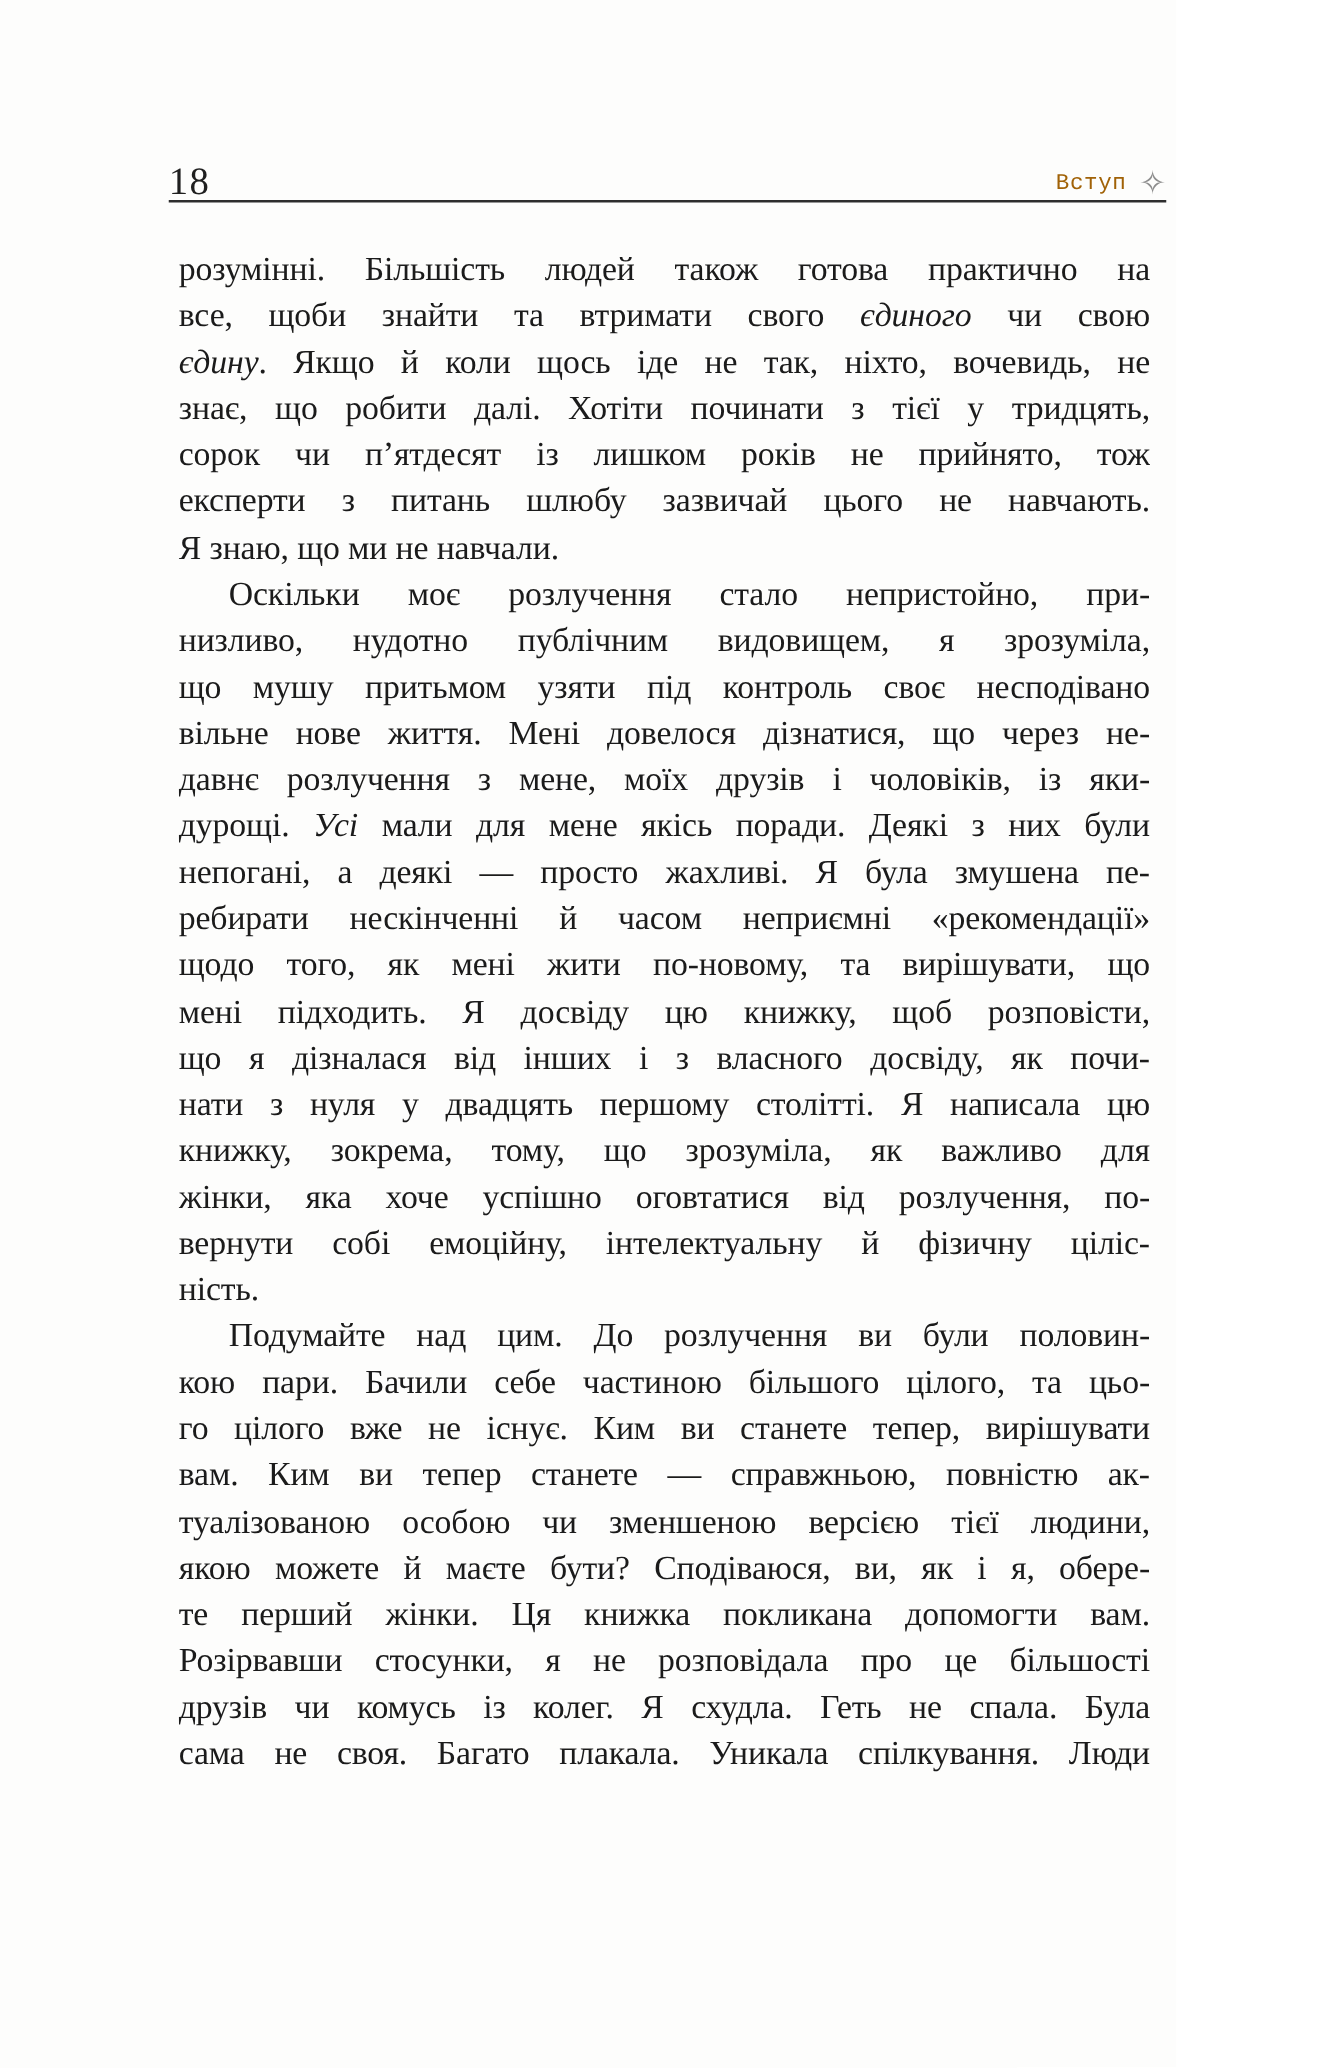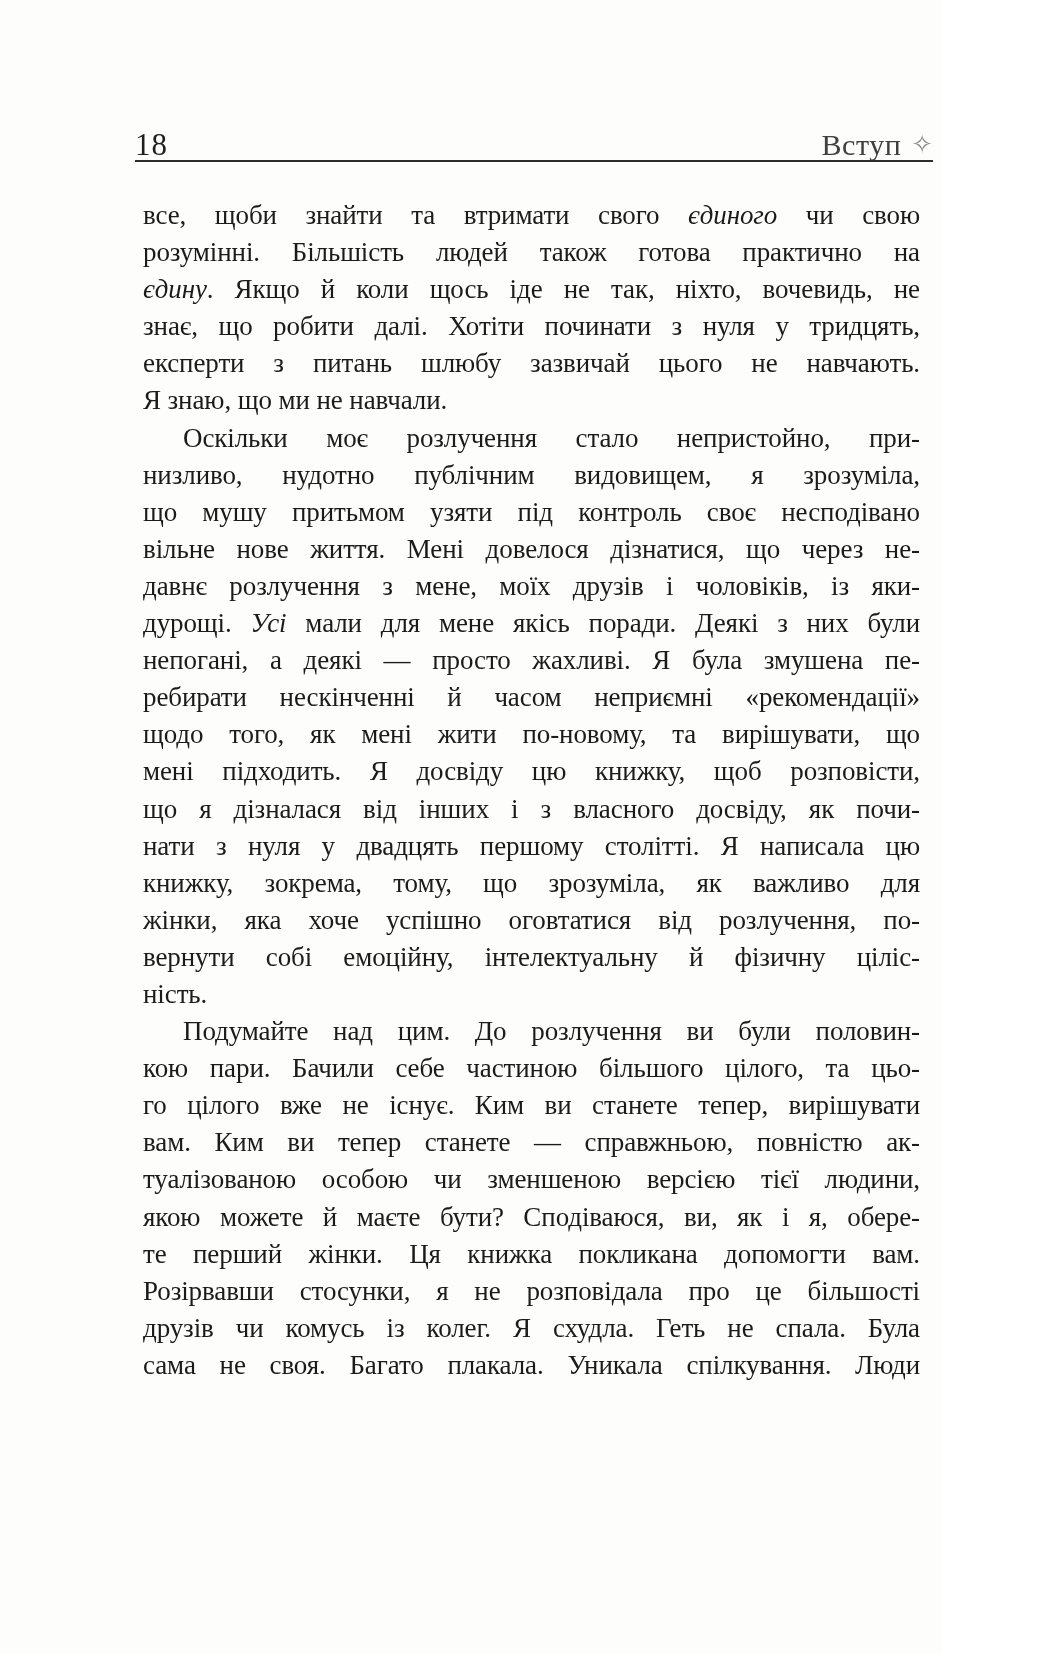--- a/index.html
+++ b/index.html
@@ -31,24 +31,24 @@
     line-height: 1;
     color: #1f1f1f;
     letter-spacing: 1px;
   }
   .header-right {
     display: flex;
     align-items: center;
     gap: 10px;
   }
   .header-title {
-    font-family: Liberation Serif, serif;
-    font-size: 30px;
+    font-family: Liberation Mono, monospace;
+    font-size: 18px;
     line-height: 1;
-    color: #404040;
+    color: #a16207;
     letter-spacing: 0.5px;
   }
   .header-icon {
     font-size: 26px;
     line-height: 1;
     color: #8d8d8d;
   }
   .header-rule {
     position: absolute;
     top: 160px;
@@ -95,24 +95,25 @@
     <span class="header-right">
       <span class="header-title">Вступ</span>
       <span class="header-icon">✧</span>
     </span>
   </div>
 
   <div class="header-rule"></div>
 
   <div class="page-body">
       <div>
+        <div class="text-line"><span>розумінні. Більшість людей також готова практично на</span></div>
         <div class="text-line"><span>все, щоби знайти та втримати свого </span><i>єдиного</i><span> чи свою</span></div>
-        <div class="text-line"><span>розумінні. Більшість людей також готова практично на</span></div>
         <div class="text-line"><i>єдину</i><span>. Якщо й коли щось іде не так, ніхто, вочевидь, не</span></div>
-        <div class="text-line"><span>знає, що робити далі. Хотіти починати з нуля у тридцять,</span></div>
+        <div class="text-line"><span>знає, що робити далі. Хотіти починати з тієї у тридцять,</span></div>
+        <div class="text-line"><span>сорок чи п’ятдесят із лишком років не прийнято, тож</span></div>
         <div class="text-line"><span>експерти з питань шлюбу зазвичай цього не навчають.</span></div>
         <div class="text-line no-justify"><span>Я знаю, що ми не навчали.</span></div>
       </div>
       <div>
         <div class="text-line indent"><span>Оскільки моє розлучення стало непристойно, при-</span></div>
         <div class="text-line"><span>низливо, нудотно публічним видовищем, я зрозуміла,</span></div>
         <div class="text-line"><span>що мушу притьмом узяти під контроль своє несподівано</span></div>
         <div class="text-line"><span>вільне нове життя. Мені довелося дізнатися, що через не-</span></div>
         <div class="text-line"><span>давнє розлучення з мене, моїх друзів і чоловіків, із яки-</span></div>
         <div class="text-line"><span>дурощі. </span><i>Усі</i><span> мали для мене якісь поради. Деякі з них були</span></div>

